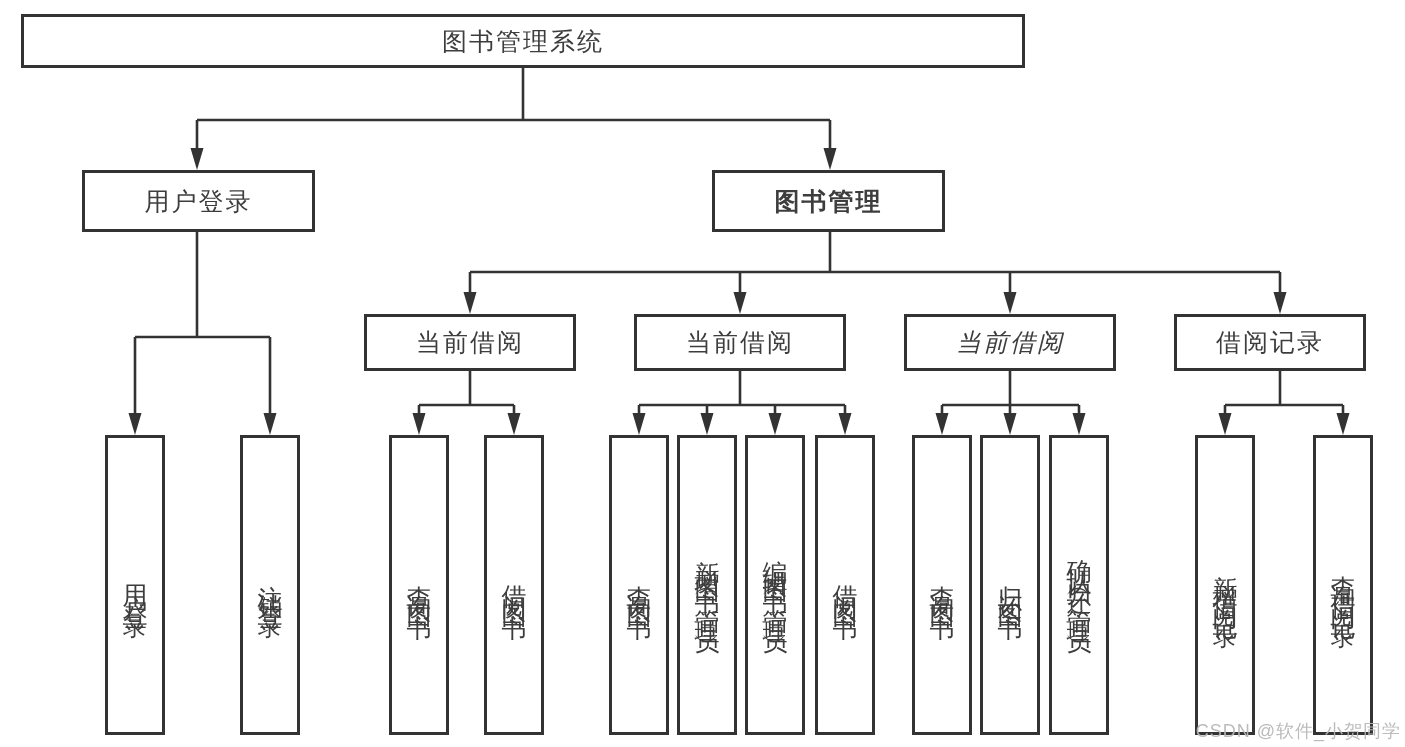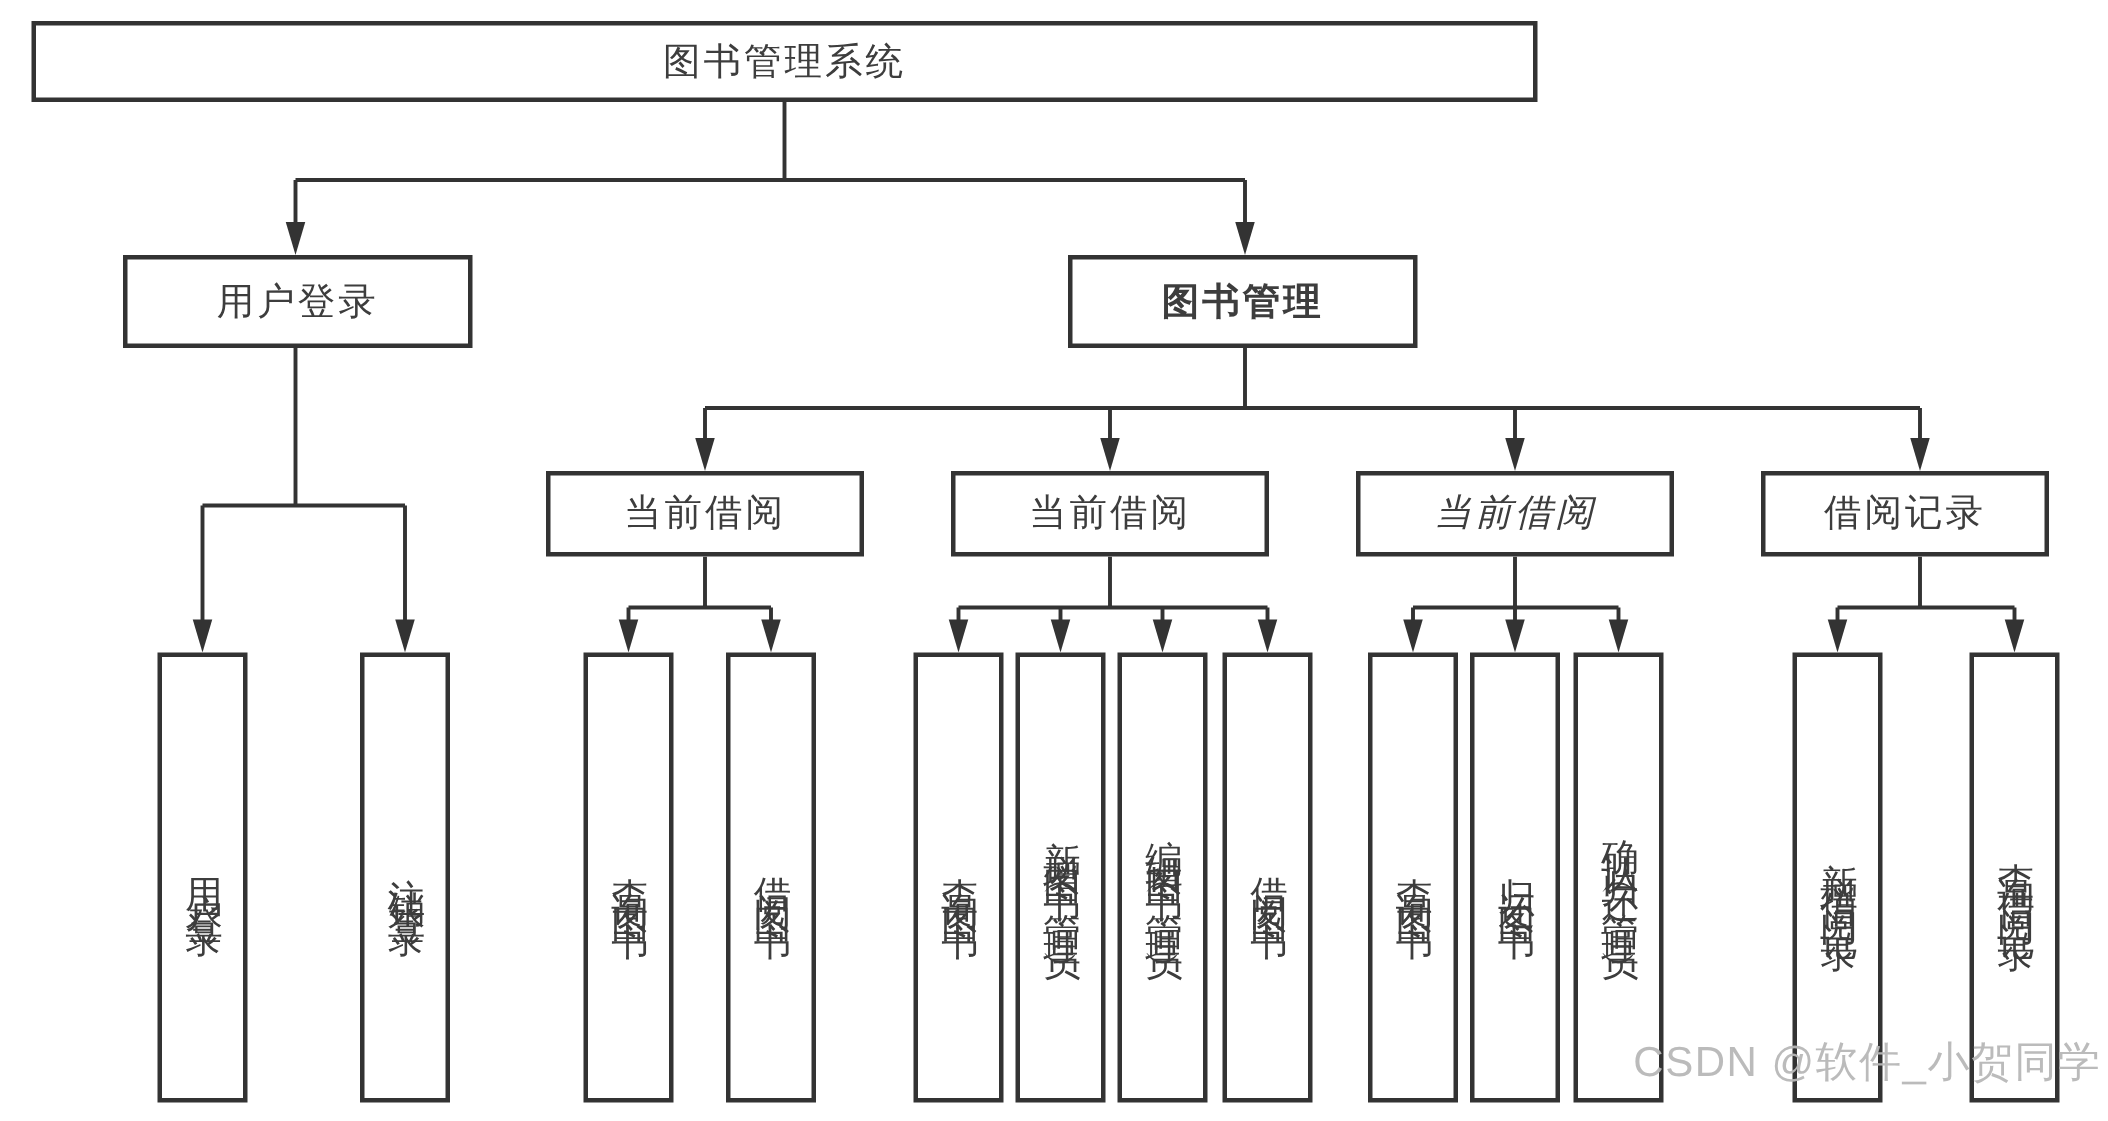--- a/index.html
+++ b/index.html
@@ -58,22 +58,22 @@
   .l-c3 { left: 745px; }
   .l-c4 { left: 815px; }
   .l-d1 { left: 912px; }
   .l-d2 { left: 980px; }
   .l-d3 { left: 1049px; }
   .l-e1 { left: 1195px; }
   .l-e2 { left: 1313px; }
   #watermark {
     position: absolute;
     right: 4px;
-    bottom: 20px;
-    font-size: 28px;
+    bottom: 4px;
+    font-size: 18px;
     color: rgba(183,183,183,0.95);
     letter-spacing: 1px;
     z-index: 5;
     white-space: nowrap;
   }
 </style>
 </head>
 <body>
 
 <div id="stage">

